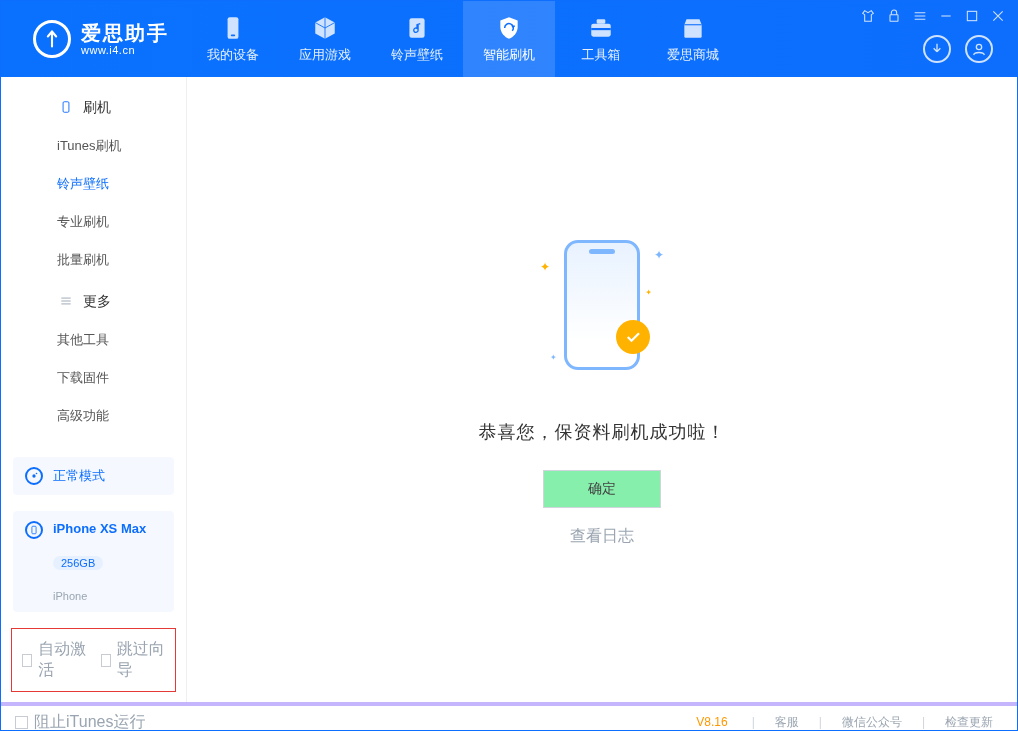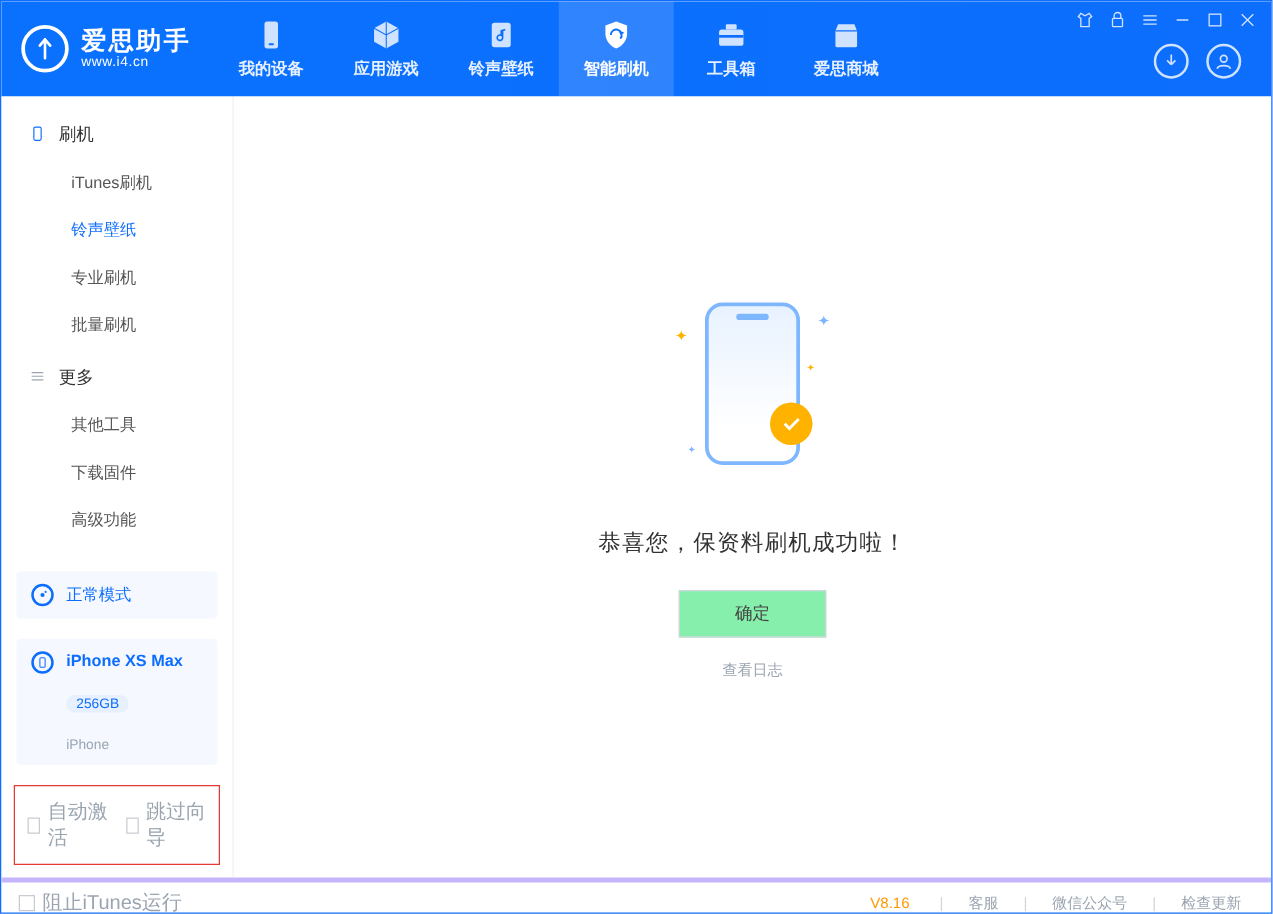--- a/index.html
+++ b/index.html
@@ -7,31 +7,31 @@
 
 
 .header {
   height: 76px;
   background: linear-gradient(90deg, #0a71ff 0%, #0d6efd 100%);
   display: flex;
   align-items: stretch;
   color: #fff;
   position: relative;
 }
-.logo-block { display: flex; align-items: center; padding: 0 18px 0 16px; }
+.logo-block { display: flex; align-items: center; padding: 0 18px 0 32px; }
 .logo-circle {
   width: 38px; height: 38px; border-radius: 50%; border: 3px solid #fff;
   display: flex; align-items: center; justify-content: center;
   margin-right: 10px;
 }
 .logo-circle svg { width: 20px; height: 20px; }
 .logo-text .cn { font-size: 20px; font-weight: bold; letter-spacing: 2px; line-height: 1.1; }
 .logo-text .url { font-size: 11px; letter-spacing: 0.5px; }
 
-.nav-tabs { display: flex; align-items: stretch; font-weight: bold; }
+.nav-tabs { display: flex; align-items: stretch; }
 .nav-tab {
   width: 92px;
   display: flex; flex-direction: column; align-items: center; justify-content: center;
   font-size: 13px; cursor: pointer; color: #e6f0ff;
   gap: 4px;
 }
 .nav-tab.active { background: rgba(255,255,255,0.15); color: #fff; }
 .nav-tab .nav-icon { height: 28px; display:flex; align-items:center; justify-content:center; }
 .nav-tab svg { width: 26px; height: 26px; }
 
@@ -49,21 +49,21 @@
 .titlebar-controls svg { stroke:#cfe2ff; fill:none; stroke-width:1.6; }
 
 
 .body { display:flex; height: calc(731px - 76px - 30px); }
 
 
 .sidebar { width: 186px; border-right: 1px solid #eef0f3; display:flex; flex-direction:column; }
 .side-scroll { flex:1; overflow:auto; padding-top:8px; }
 .side-group-header {
   display:flex; align-items:center; gap:10px; padding: 14px 18px 10px 22px;
-  font-size:14px; color:#333; font-weight:500;
+  font-size:14px; color:#333; font-weight:500;margin-left:36px;
 }
 .side-group-header svg { width:14px; height:14px; }
 .side-item {
   padding: 10px 0 10px 56px; font-size:13px; color:#555; cursor:pointer;
 }
 .side-item.active { color:#0d6efd; }
 
 .mode-card, .device-card {
   margin: 8px 12px; padding:10px 12px; background:#f5f9ff; border-radius:4px;
   display:flex; align-items:center; gap:10px; font-size:13px; color:#0d6efd;
@@ -108,21 +108,21 @@
 .sparkle.s1{ left:18px; top:28px; }
 .sparkle.s2{ right:18px; top:16px; color:#7fb7ff; }
 .sparkle.s3{ left:28px; bottom:30px; color:#7fb7ff; font-size:8px; }
 .sparkle.s4{ right:30px; top:56px; font-size:8px; }
 
 .success-msg { font-size:18px; color:#333; margin-bottom:26px; letter-spacing:1px; }
 .ok-btn {
   padding:9px 44px; border:1px solid #d0d5dc; background:#86efac; font-size:14px; color:#444;
   cursor:pointer; margin-bottom:18px;
 }
-.view-log { font-size:12px; color:#9aa5b1; cursor:pointer; text-decoration:none; }
+.view-log { font-size:16px; color:#9aa5b1; cursor:pointer; text-decoration:none; }
 
 
 .footer {
   height:30px; border-top:4px solid #c4b5fd; display:flex; align-items:center;
   padding:16px 14px; font-size:12px; color:#9aa5b1; gap:10px;
 }
 .footer .left { display:flex; align-items:center; gap:6px; }
 .footer .spacer { flex:1; }
 .footer .ver { color:#ff9800; margin-right:14px; }
 .footer .flink { color:#9aa5b1; cursor:pointer; padding:0 10px; }

